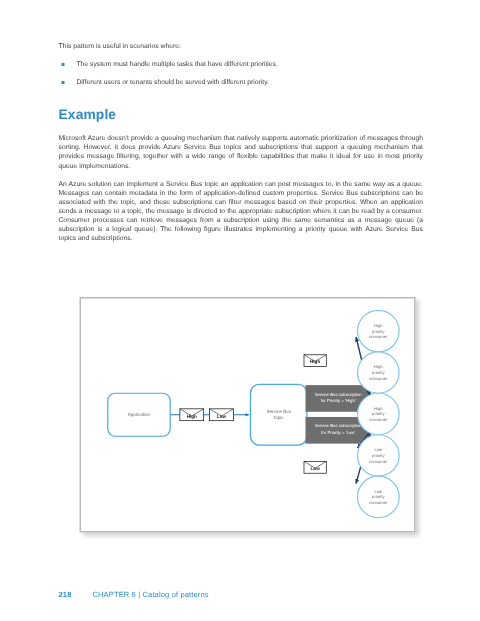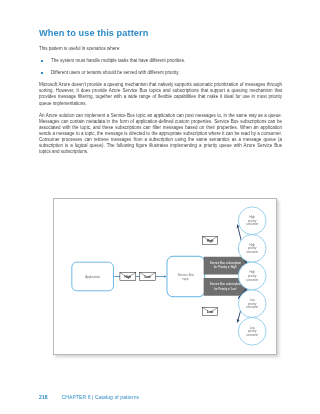--- a/index.html
+++ b/index.html
@@ -135,29 +135,29 @@
     letter-spacing: 0.02em;
   }
 </style>
 </head>
 <body>
 
 <div class="page">
 
   <div class="content">
 
-    <h2 class="heading">When to use this pattern</h2>
 
     <p class="body-text">This pattern is useful in scenarios where:</p>
 
     <ul class="bullets">
       <li>The system must handle multiple tasks that have different priorities.</li>
       <li>Different users or tenants should be served with different priority.</li>
     </ul>
 
+    <h2 class="heading second">Example</h2>
 
     <p class="body-text">Microsoft Azure doesn't provide a queuing mechanism that natively supports automatic prioritization of messages through sorting. However, it does provide Azure Service Bus topics and subscriptions that support a queuing mechanism that provides message filtering, together with a wide range of flexible capabilities that make it ideal for use in most priority queue implementations.</p>
 
     <p class="body-text">An Azure solution can implement a Service Bus topic an application can post messages to, in the same way as a queue. Messages can contain metadata in the form of application-defined custom properties. Service Bus subscriptions can be associated with the topic, and these subscriptions can filter messages based on their properties. When an application sends a message to a topic, the message is directed to the appropriate subscription where it can be read by a consumer. Consumer processes can retrieve messages from a subscription using the same semantics as a message queue (a subscription is a logical queue). The following figure illustrates implementing a priority queue with Azure Service Bus topics and subscriptions.</p>
   </div>
 
   <div class="figure">
     <svg viewBox="0 0 224 157" preserveAspectRatio="none">
       <defs>
         <marker id="arrowBlue" markerWidth="4" markerHeight="4" refX="3.4" refY="2" orient="auto" markerUnits="strokeWidth">

